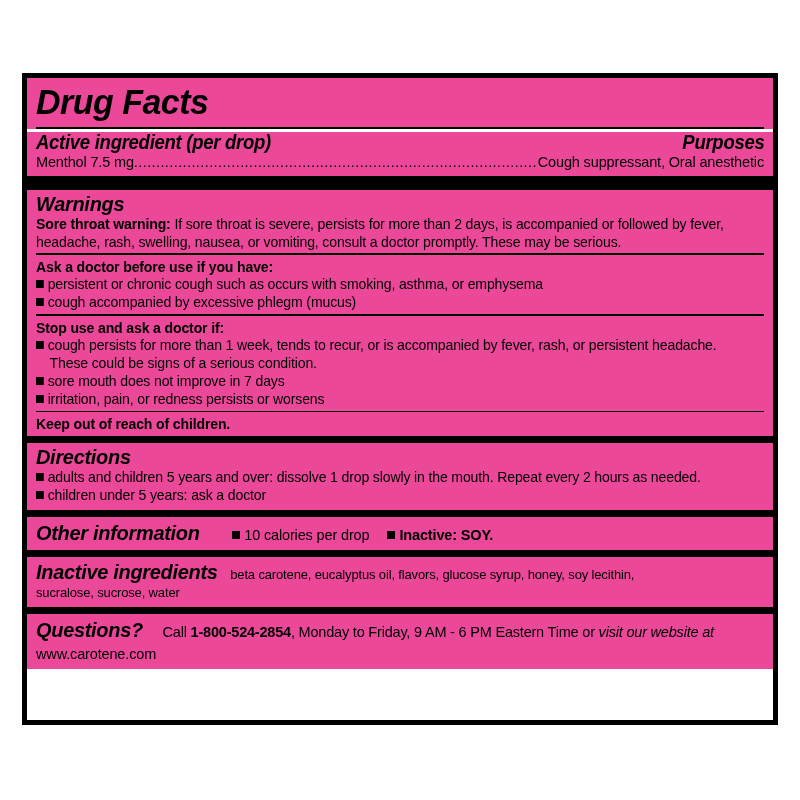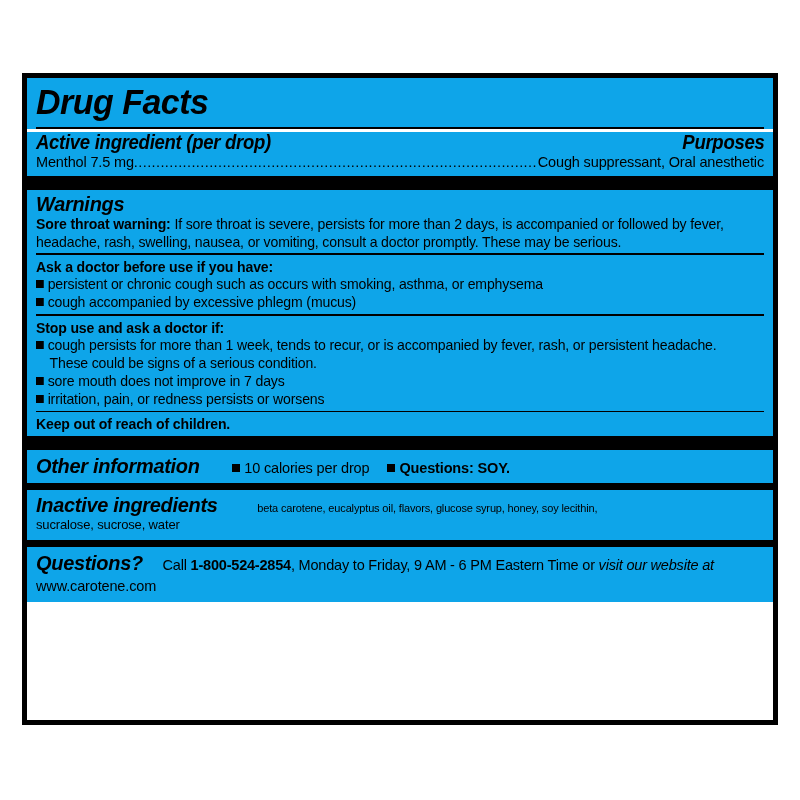--- a/index.html
+++ b/index.html
@@ -32,21 +32,21 @@
     width: 100%;
     height: 100%;
     background: #fff;
     padding: 0;
   }
 
   
   .block {
     box-sizing: border-box;
     padding: 1px 9px 4px 9px;
-    background: #0ea5e9;
+    background: #ec4899;
   }
 
   
   .band {
     height: 7px;
     background: #000;
     width: 100%;
   }
 
   
@@ -208,22 +208,22 @@
   .q-line2 {
     font-size: 14.5px;
     letter-spacing: -0.15px;
     line-height: 1.3;
     padding-top: 2px;
   }
 
   .ii-wrap { }
   .ii-line1 { display: flex; align-items: baseline; }
   .ii-line1 .ii-text {
-    margin-left: 30px;
-    font-size: 11px;
+    margin-left: 3px;
+    font-size: 13px;
     letter-spacing: -0.15px;
     line-height: 1.25;
   }
   .ii-line2 {
     font-size: 13px;
     letter-spacing: -0.15px;
     line-height: 1.3;
   }
 </style>
 </head>
@@ -275,28 +275,33 @@
       <div class="bul"><span class="sq"></span><span>sore mouth does not improve in 7 days</span></div>
       <div class="bul"><span class="sq"></span><span>irritation, pain, or redness persists or worsens</span></div>
 
       <div class="rule-thin"></div>
 
       <div class="subhead" style="padding-bottom:1px;">Keep out of reach of children.</div>
     </div>
 
     <div class="band"></div>
 
+    <div class="block" style="padding-top:2px;padding-bottom:5px;">
+      <div class="head-italic-lg">Directions</div>
+      <div class="bul"><span class="sq"></span><span>adults and children 5 years and over: dissolve 1 drop slowly in the mouth. Repeat every 2 hours as needed.</span></div>
+      <div class="bul"><span class="sq"></span><span>children under 5 years: ask a doctor</span></div>
+    </div>
 
     <div class="band"></div>
 
     <div class="block" style="padding-top:2px;padding-bottom:3px;">
       <div class="oi-row">
         <span class="head-italic-lg">Other information</span>
         <span class="oi-item first"><span class="sq"></span><span>10 calories per drop</span></span>
-        <span class="oi-item bold"><span class="sq"></span><span>Questions: SOY.</span></span>
+        <span class="oi-item bold"><span class="sq"></span><span>Inactive: SOY.</span></span>
       </div>
     </div>
 
     <div class="band"></div>
 
     <div class="block ii-wrap" style="padding-top:3px;padding-bottom:6px;">
       <div class="ii-line1">
         <span class="head-italic-lg">Inactive ingredients</span>
         <span class="ii-text">beta carotene, eucalyptus oil, flavors, glucose syrup, honey, soy lecithin,</span>
       </div>

